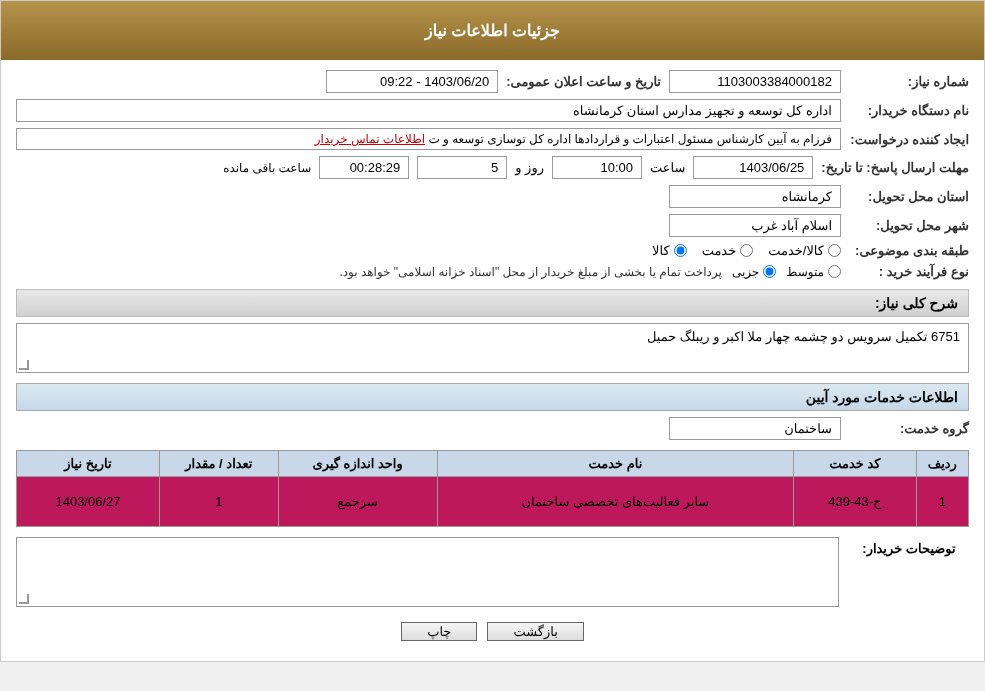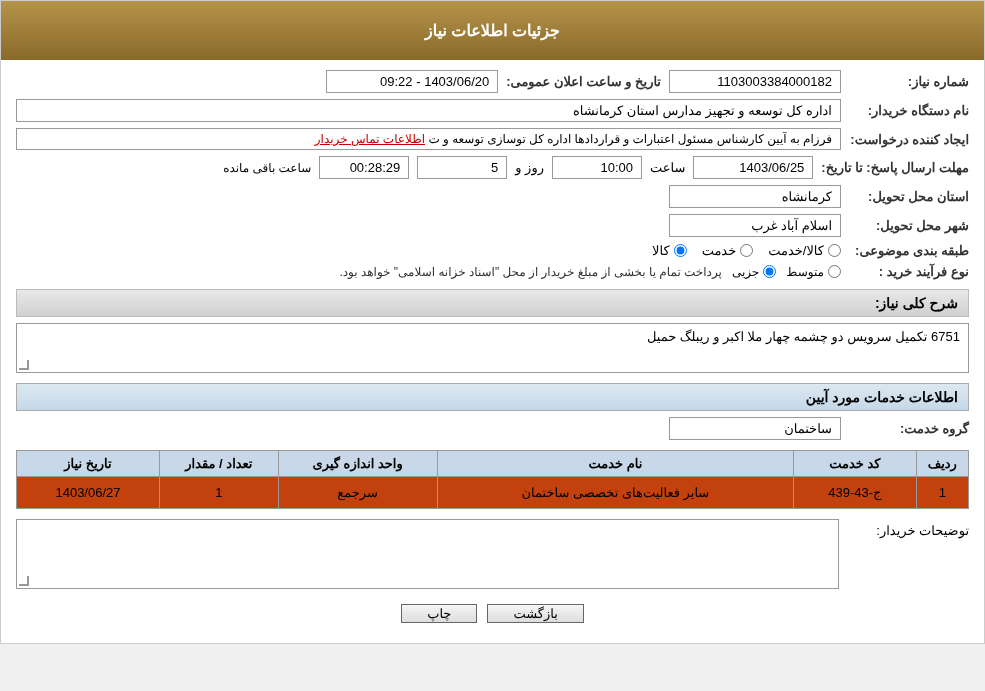--- a/index.html
+++ b/index.html
@@ -97,35 +97,35 @@
     }
     table th {
       background: #c8d8e8;
       border: 1px solid #999;
       padding: 5px 0;
       text-align: center;
       font-weight: bold;
     }
     table td {
       border: 1px solid #999;
-      padding: 8px 8px;
-      text-align: center;
-      background: #c2410c;
+      padding: 17px 8px;
+      text-align: center;
+      background: #be185d;
     }
     .buyer-desc-section {
       margin: 10px 0;
       display: flex;
       align-items: flex-start;
       gap: 10px;
     }
     .buyer-desc-label {
-      font-weight: normal;
+      font-weight: bold;
       white-space: nowrap;
       min-width: 120px;
-      text-align: right;
+      text-align: center;
       padding-top: 4px;
     }
     .buyer-desc-box {
       flex: 1;
       border: 1px solid #999;
       min-height: 70px;
       background: #fff;
       position: relative;
     }
     .resize-handle {

